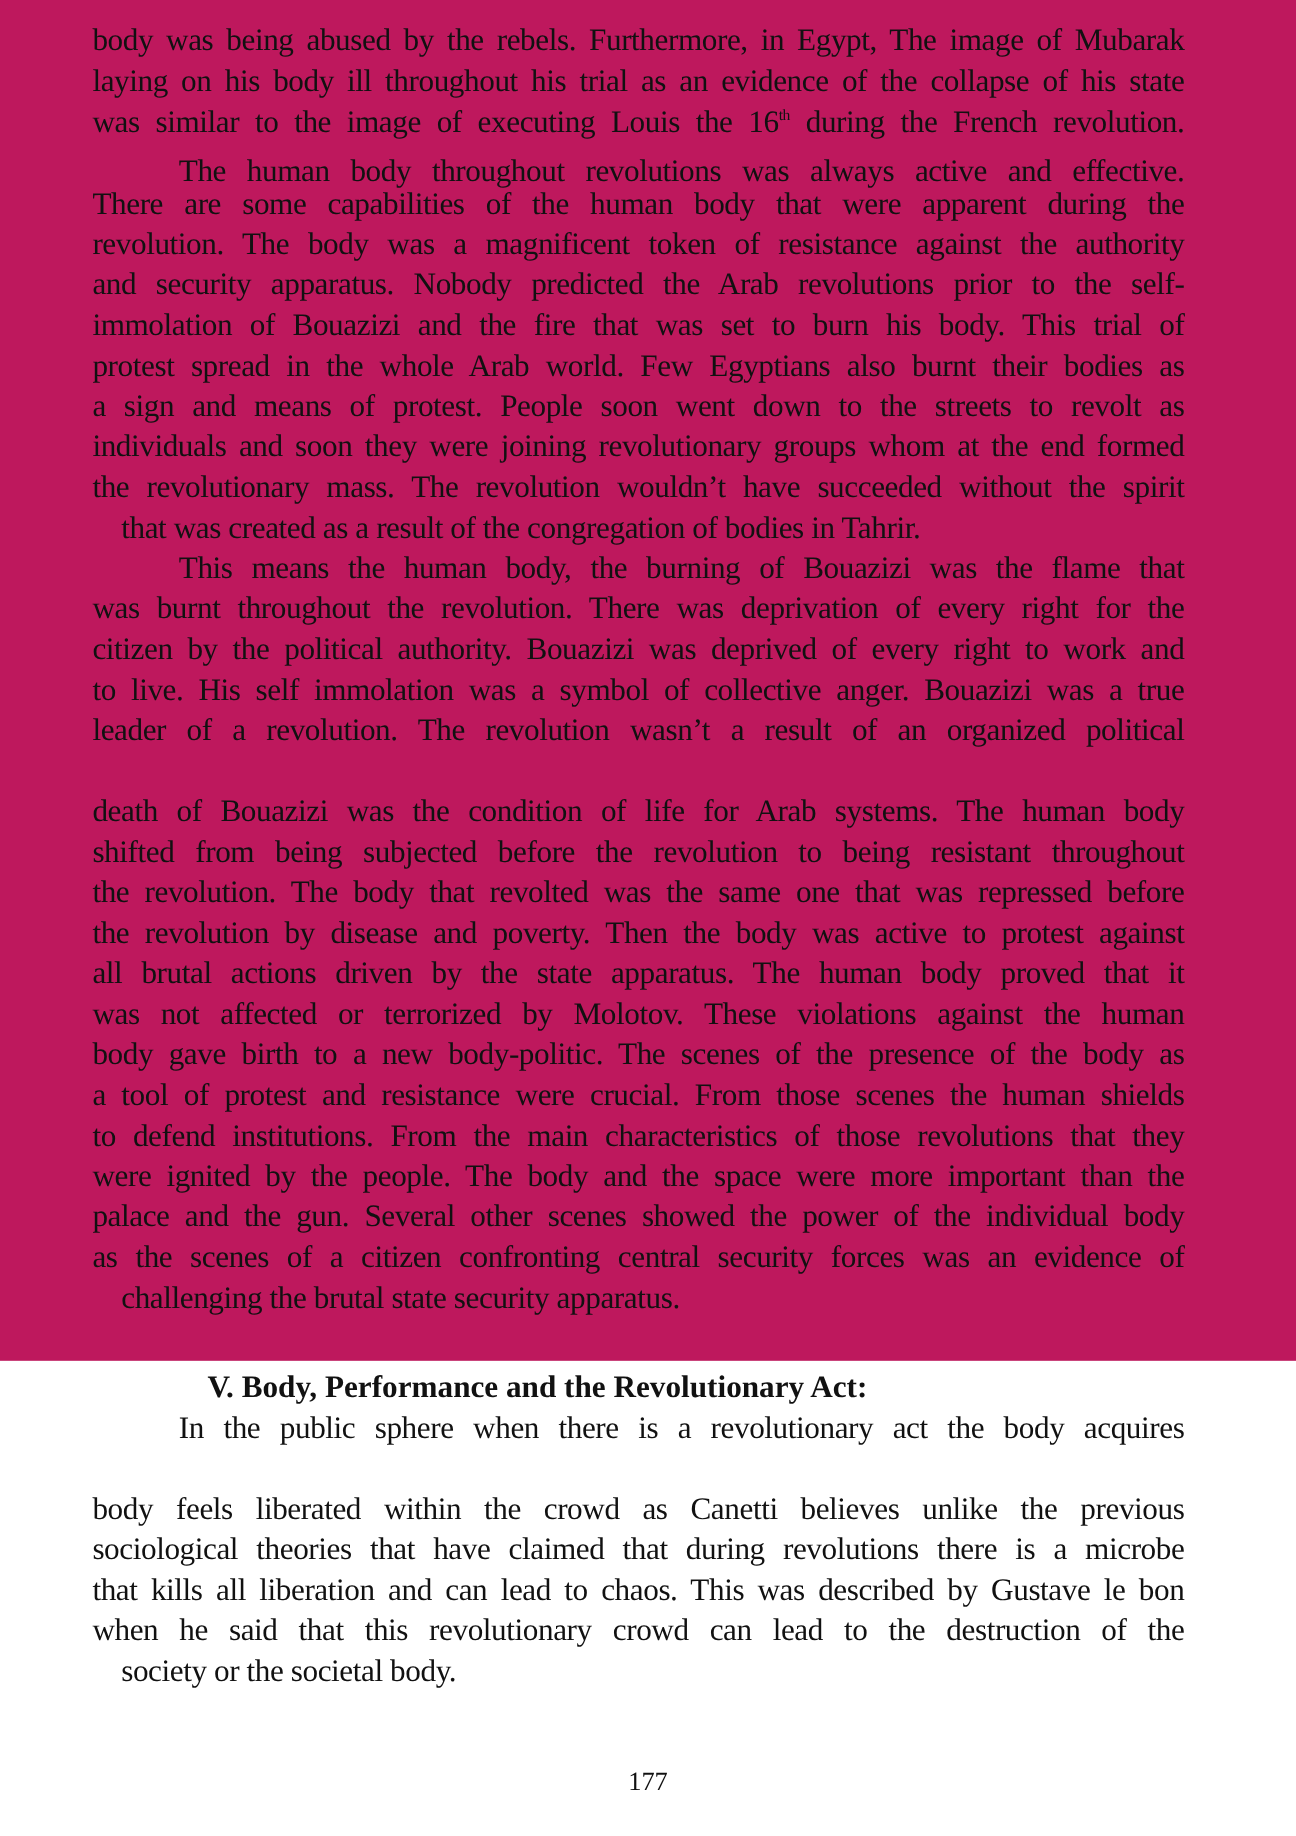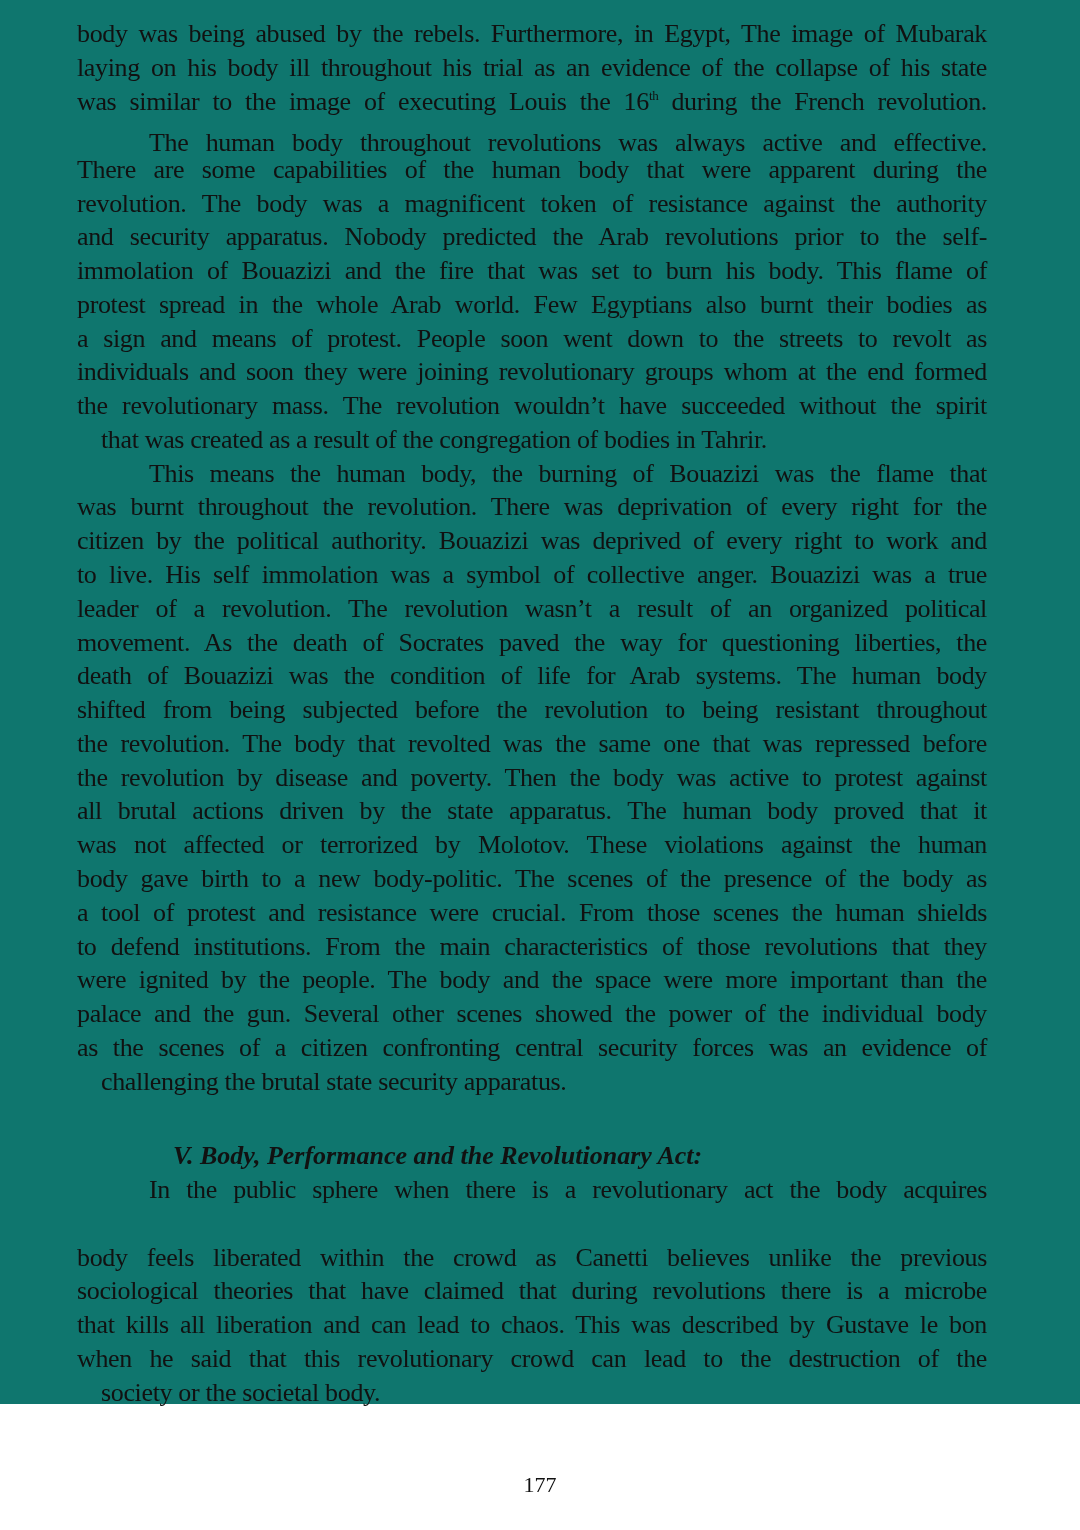--- a/index.html
+++ b/index.html
@@ -1,62 +1,61 @@
 <!DOCTYPE html>
 <html><head>
 <meta charset="utf-8">
 <style>
   html, body { margin: 0; padding: 0; background: #ffffff; }
   body { width: 1080px; height: 1530px; position: relative; overflow: hidden; }
   .page {
-    position: absolute; left: 0; top: 0; width: 1080px; height: 1404px;
-    background: #0f766e; color: #111111;
+    position: absolute; left: 0; top: 0; width: 1080px; height: 1134px;
+    background: #be185d; color: #111111;
     font-family: "Liberation Serif", "DejaVu Serif", serif;
   }
   .line {
     position: absolute; left: 77px; width: 910px; height: 34px;
     font-size: 26px; line-height: 34px; white-space: nowrap;
     text-align: justify; text-align-last: justify;
     letter-spacing: -0.35px;
   }
   .line.indent { left: 149px; width: 838px; }
   .line.last { text-align-last: left; margin-left: 24px; }
-  .heading { font-weight: bold; letter-spacing: 0px; font-style: italic; }
+  .heading { font-weight: bold; letter-spacing: 0px; }
   sup { font-size: 13px; line-height: 0; vertical-align: 10px; }
   .page-number {
     position: absolute; left: 0; width: 1080px; top: 1470px;
     text-align: center; font-size: 22px; line-height: 30px;
   }
 </style>
 </head>
 <body>
 
 <div class="page">
 
   <div class="line" style="top:17px">body was being abused by the rebels. Furthermore, in Egypt, The image of Mubarak</div>
   <div class="line" style="top:51px">laying on his body ill throughout his trial as an evidence of the collapse of his state</div>
   <div class="line" style="top:85px"><span>was similar to the image of executing Louis the 16</span><sup>th</sup><span> during the French revolution.</span></div>
 
   <div class="line indent" style="top:126px">The human body throughout revolutions was always active and effective.</div>
   <div class="line" style="top:153px">There are some capabilities of the human body that were apparent during the</div>
   <div class="line" style="top:187px">revolution. The body was a magnificent token of resistance against the authority</div>
   <div class="line" style="top:220px">and security apparatus. Nobody predicted the Arab revolutions prior to the self-</div>
-  <div class="line" style="top:254px">immolation of Bouazizi and the fire that was set to burn his body. This flame of</div>
+  <div class="line" style="top:254px">immolation of Bouazizi and the fire that was set to burn his body. This trial of</div>
   <div class="line" style="top:288px">protest spread in the whole Arab world. Few Egyptians also burnt their bodies as</div>
   <div class="line" style="top:322px">a sign and means of protest. People soon went down to the streets to revolt as</div>
   <div class="line" style="top:355px">individuals and soon they were joining revolutionary groups whom at the end formed</div>
   <div class="line" style="top:389px">the revolutionary mass. The revolution wouldn’t have succeeded without the spirit</div>
   <div class="line last" style="top:423px">that was created as a result of the congregation of bodies in Tahrir.</div>
 
   <div class="line indent" style="top:457px">This means the human body, the burning of Bouazizi was the flame that</div>
   <div class="line" style="top:490px">was burnt throughout the revolution. There was deprivation of every right for the</div>
   <div class="line" style="top:524px">citizen by the political authority. Bouazizi was deprived of every right to work and</div>
   <div class="line" style="top:558px">to live. His self immolation was a symbol of collective anger. Bouazizi was a true</div>
   <div class="line" style="top:592px">leader of a revolution. The revolution wasn’t a result of an organized political</div>
-  <div class="line" style="top:626px">movement. As the death of Socrates paved the way for questioning liberties, the</div>
   <div class="line" style="top:659px">death of Bouazizi was the condition of life for Arab systems. The human body</div>
   <div class="line" style="top:693px">shifted from being subjected before the revolution to being resistant throughout</div>
   <div class="line" style="top:727px">the revolution. The body that revolted was the same one that was repressed before</div>
   <div class="line" style="top:761px">the revolution by disease and poverty. Then the body was active to protest against</div>
   <div class="line" style="top:794px">all brutal actions driven by the state apparatus. The human body proved that it</div>
   <div class="line" style="top:828px">was not affected or terrorized by Molotov. These violations against the human</div>
   <div class="line" style="top:862px">body gave birth to a new body-politic. The scenes of the presence of the body as</div>
   <div class="line" style="top:896px">a tool of protest and resistance were crucial. From those scenes the human shields</div>
   <div class="line" style="top:930px">to defend institutions. From the main characteristics of those revolutions that they</div>
   <div class="line" style="top:963px">were ignited by the people. The body and the space were more important than the</div>

